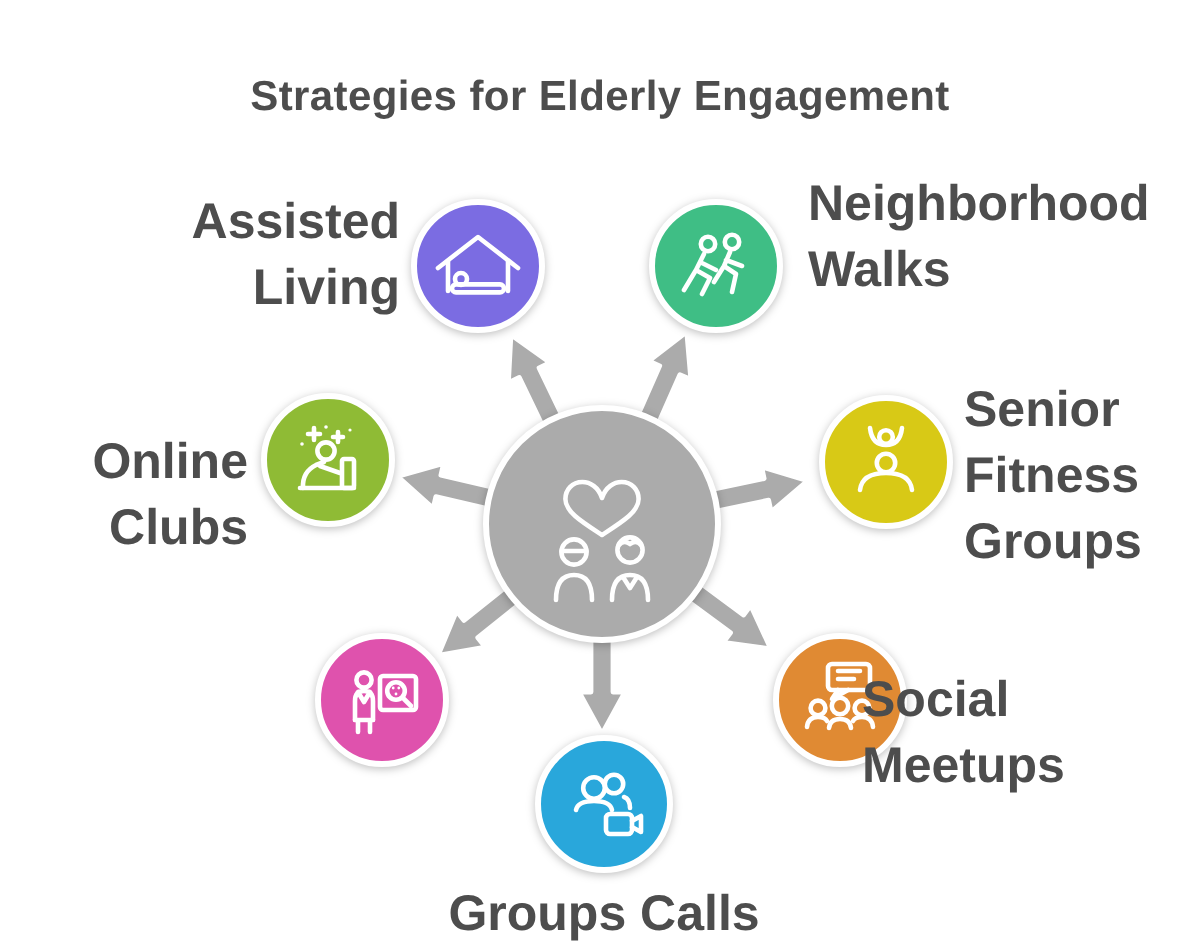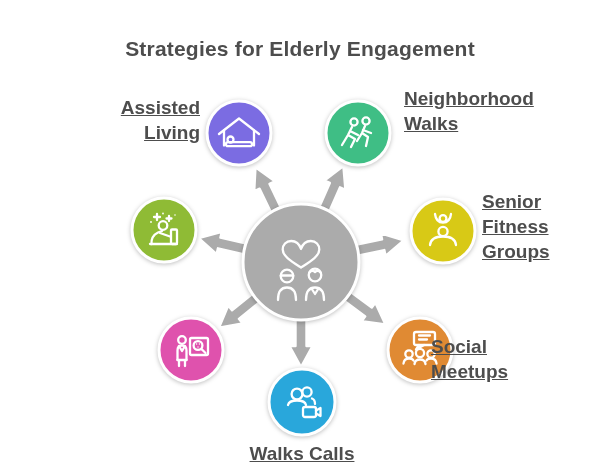--- a/index.html
+++ b/index.html
@@ -5,22 +5,22 @@
   html,body{margin:0;padding:0;background:#fff;}
   #stage{
     position:relative;width:600px;height:473px;background:#fff;overflow:hidden;
     font-family:"Liberation Sans",sans-serif;
   }
   .title{
     position:absolute;left:0;top:13px;width:600px;text-align:center;
     font-size:21px;font-weight:700;color:#4D4D4D;letter-spacing:.2px;margin-top:24px;
   }
   .lbl{
-    position:absolute;font-size:19px;font-weight:700;color:#4D4D4D;
-    line-height:1.32;white-space:pre-line;text-decoration:underline;
+    position:absolute;font-size:25px;font-weight:700;color:#4D4D4D;
+    line-height:1.32;white-space:pre-line;
   }
   .lbl-assisted{right:400px;top:95px;text-align:right;}
   .lbl-neighborhood{left:404px;top:86px;text-align:left;}
   .lbl-senior{left:482px;top:189px;text-align:left;}
   .lbl-social{left:431px;top:334px;text-align:left;}
   .lbl-video{left:202px;top:441px;width:200px;text-align:center;}
   .lbl-adapted{right:442px;top:344px;text-align:right;}
   .lbl-online{right:476px;top:215px;text-align:right;}
   svg{position:absolute;left:0;top:0;}
   .arrow{fill:#ABABAB;stroke:#FFFFFF;stroke-width:2.4;stroke-linejoin:round;}
@@ -154,14 +154,15 @@
 
   <div class="lbl lbl-assisted">Assisted
 Living</div>
   <div class="lbl lbl-neighborhood">Neighborhood
 Walks</div>
   <div class="lbl lbl-senior">Senior
 Fitness
 Groups</div>
   <div class="lbl lbl-social">Social
 Meetups</div>
-  <div class="lbl lbl-video">Walks Calls</div>
+  <div class="lbl lbl-video">Groups Calls</div>
+  <div class="lbl lbl-online">Online Clubs</div>
 </div>
 
 </body></html>

